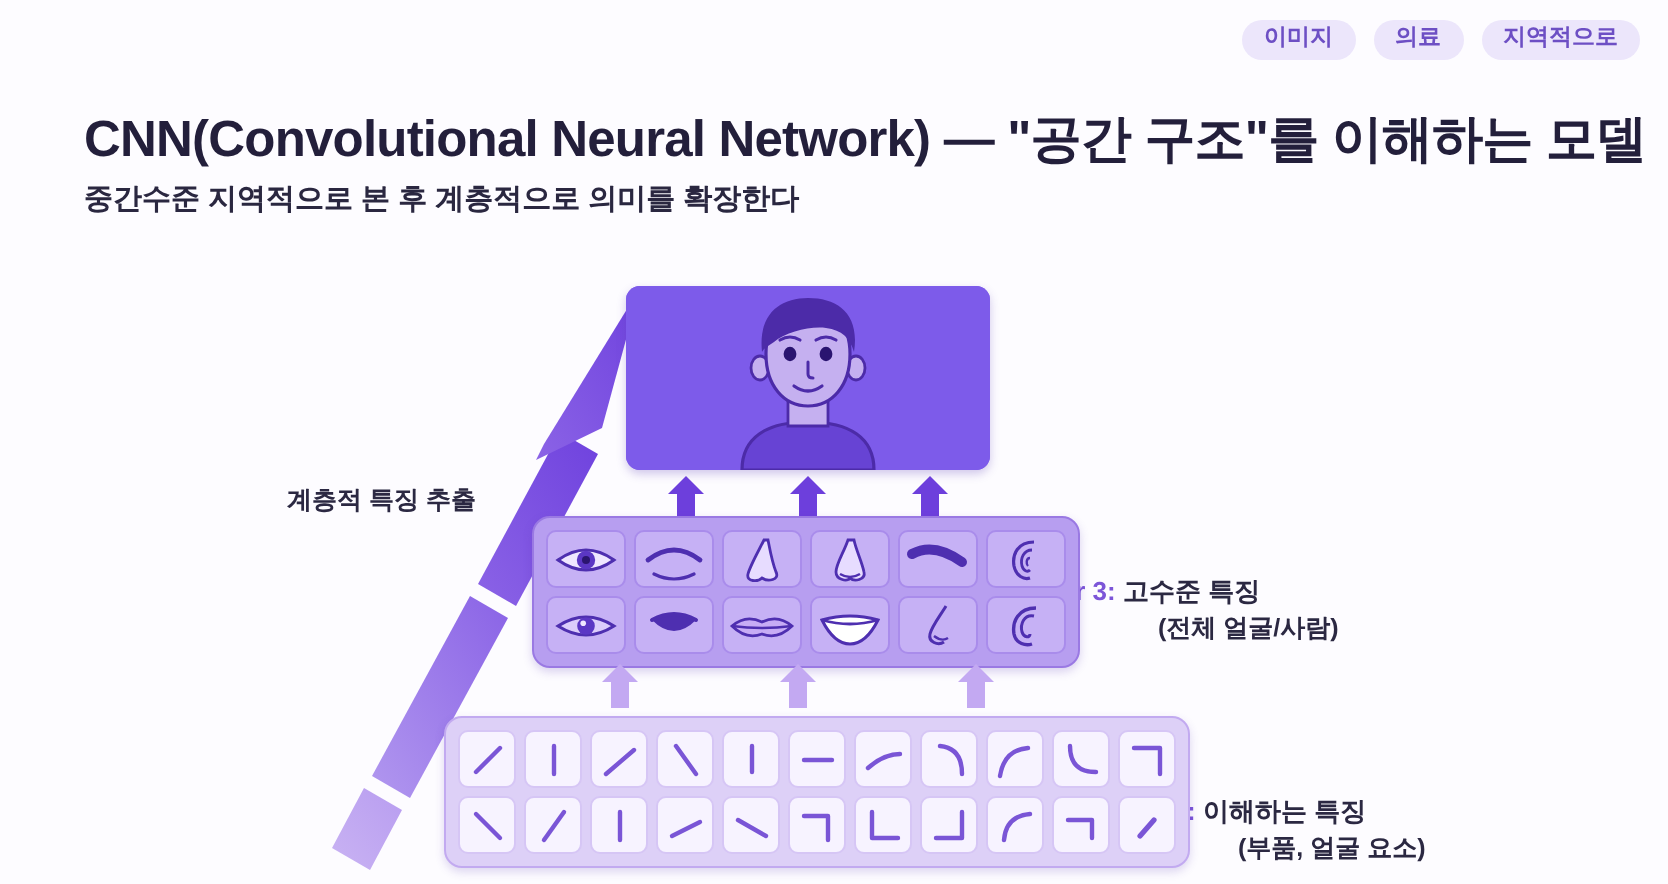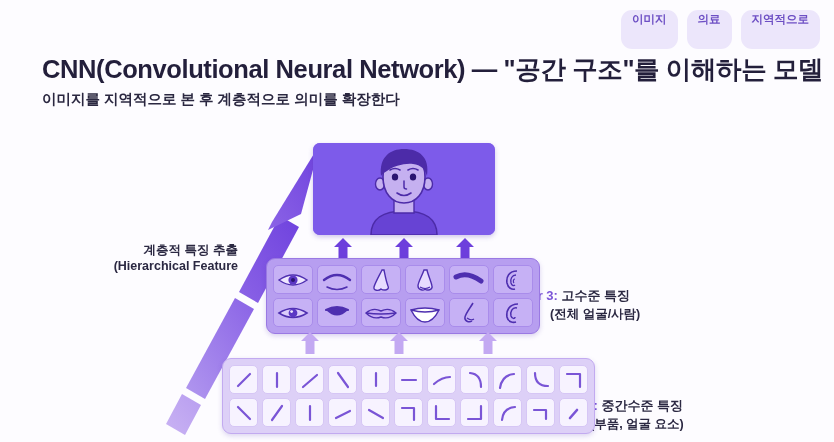--- a/index.html
+++ b/index.html
@@ -16,21 +16,21 @@
   #badge-row{
     position:absolute; top:10px; right:14px;
     display:flex; gap:9px; align-items:center;
   }
   .badge{
     background:#ece6fb;
     color:#6d4fc4;
     font-size:11.5px;
     font-weight:700;
     border-radius:11px;
-    padding:4px 11px 23px;
+    padding:4px 11px 4px;
     line-height:1;
     white-space:nowrap;
   }
   
   #page-title{
     position:absolute; left:42px; top:52px;
     font-size:25.5px; font-weight:700;
     letter-spacing:-.4px;
     color:#231f3b;
     white-space:nowrap;
@@ -62,21 +62,21 @@
     border-radius:7px;
     box-shadow:0 2px 5px rgba(90,60,180,.28);
     overflow:hidden;
   }
   .layer-label{
     position:absolute;
     font-size:13px; font-weight:700; line-height:18px;
     color:#2b2842; white-space:nowrap;
   }
   .layer-label .lnum{color:#7c55d8;}
-  .layer-label .sub{display:block; padding-left:42px; font-size:12.5px;}
+  .layer-label .sub{display:block; padding-left:42px; font-size:12.5px;margin-left:29px;}
   #layer3-label{left:508px; top:169px;}
   #layer2-label{left:548px; top:279px;}
 
   
   .up-arrow{position:absolute; width:18px; height:22px;}
 
   
   #layer2-panel{
     position:absolute; left:266px; top:140px;
     padding:6px;
@@ -121,21 +121,21 @@
 </head>
 <body>
 
 <div id="badge-row">
   <span class="badge">이미지</span>
   <span class="badge">의료</span>
   <span class="badge">지역적으로</span>
 </div>
 
 <div id="page-title">CNN(Convolutional Neural Network) — "공간 구조"를 이해하는 모델</div>
-<div id="page-subtitle">이미지를 지역적으로 본 후 계층적으로 의미를 확장한다</div>
+<div id="page-subtitle">중간수준 지역적으로 본 후 계층적으로 의미를 확장한다</div>
 
 <div id="diagram">
 
   <svg id="hier-arrow" viewBox="0 0 170 310" width="170" height="310">
     <defs>
       <linearGradient id="gseg1" x1="0" y1="1" x2="1" y2="0">
         <stop offset="0" stop-color="#c9b3f3"></stop>
           <stop offset="1" stop-color="#b89df0"></stop>
       </linearGradient>
       <linearGradient id="gseg2" x1="0" y1="1" x2="1" y2="0">
@@ -151,21 +151,20 @@
     <path d="M6,298 L22,268 L41,279 L25,309 Z" fill="url(#gseg1)"></path>
 
     <path d="M26,262 L75,172 L94,183 L45,273 Z" fill="url(#gseg2)"></path>
 
     <path d="M79,166 L120,90 L139,101 L98,177 Z" fill="url(#gseg3)"></path>
     <path d="M112,96 L160,18 L141,88 L108,104 Z" fill="url(#gseg3)"></path>
   </svg>
 
   <div id="hier-label">
     <div>계층적 특징 추출</div>
-    <div>(Hierarchical Feature</div>
   </div>
 
   <div id="layer3-img">
     <svg viewBox="0 0 182 92" width="182" height="92">
       <rect width="182" height="92" fill="#7d5bea"></rect>
 
       <path d="M58,92 C58,76 70,68 91,68 C112,68 124,76 124,92 Z" fill="#6743d4" stroke="#4c2ba8" stroke-width="1.6"></path>
 
       <path d="M81,56 h20 v14 h-20 z" fill="#c5b0f0" stroke="#4c2ba8" stroke-width="1.4"></path>
 
@@ -275,21 +274,21 @@
     </div>
     <div class="cell2">
       <svg viewBox="0 0 36 24" width="36" height="24">
         <path d="M23,3 C14,3 11,10 12,16 C13,21 18,22 21,21" fill="none" stroke="#4e2fb0" stroke-width="1.7"></path>
         <path d="M22,7 C17,6 15,11 16,15 C17,18 20,18 20,16" fill="none" stroke="#4e2fb0" stroke-width="1.5"></path>
       </svg>
     </div>
   </div>
 
   <div class="layer-label" id="layer2-label">
-    <span class="lnum">Layer 2:</span><span> 중간수준 특징</span>
+    <span class="lnum">Layer 2:</span><span> 이해하는 특징</span>
     <span class="sub">(부품, 얼굴 요소)</span>
   </div>
 
   <svg class="up-arrow" style="left:301px;top:214px;" viewBox="0 0 18 22">
     <path d="M9,0 L18,9 H13.5 V22 H4.5 V9 H0 Z" fill="#c3a9f2"></path>
   </svg>
   <svg class="up-arrow" style="left:390px;top:214px;" viewBox="0 0 18 22">
     <path d="M9,0 L18,9 H13.5 V22 H4.5 V9 H0 Z" fill="#c3a9f2"></path>
   </svg>
   <svg class="up-arrow" style="left:479px;top:214px;" viewBox="0 0 18 22">

